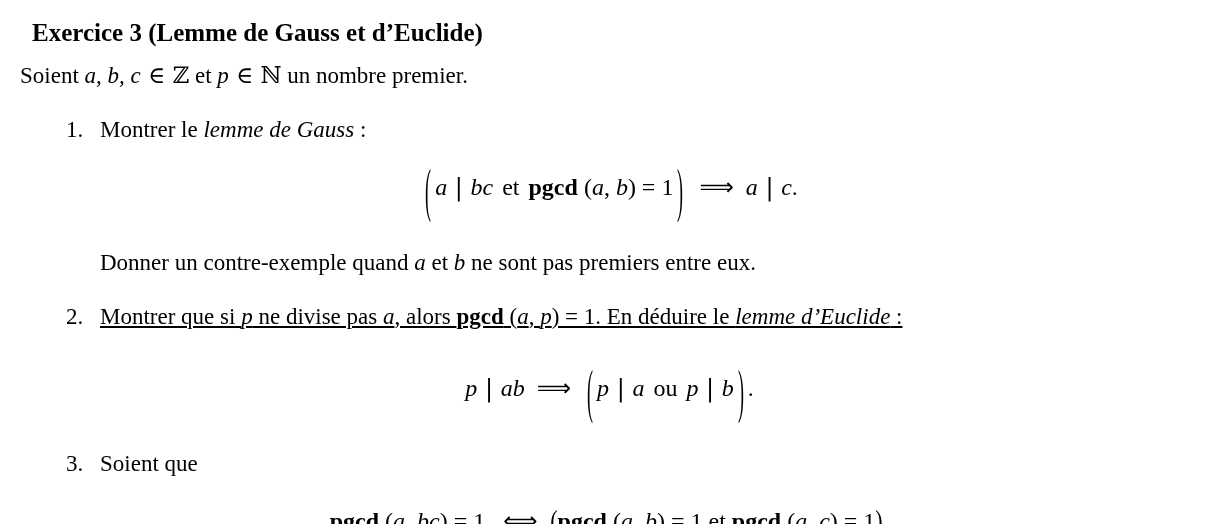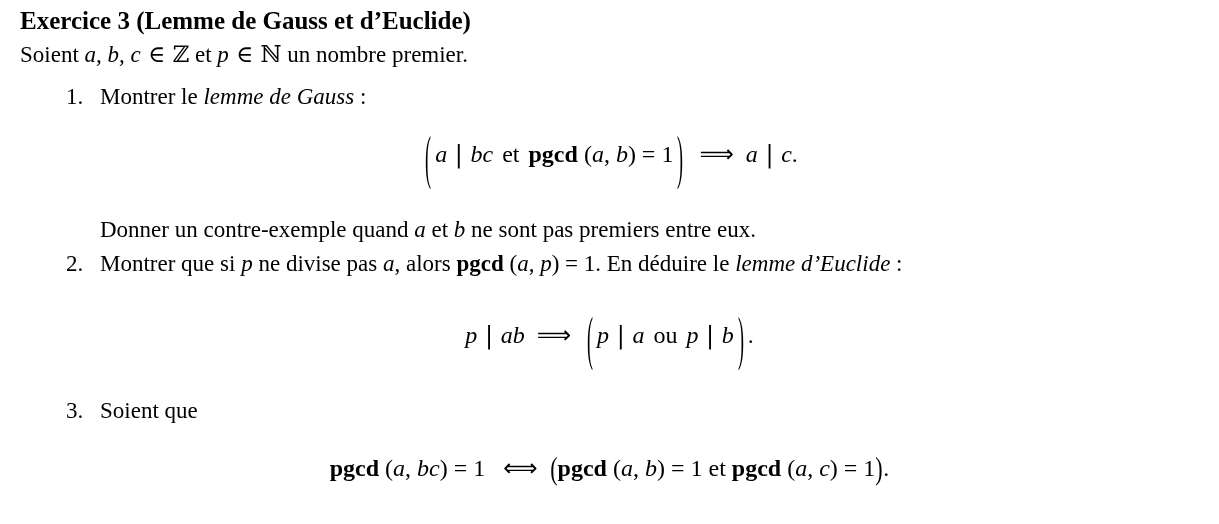--- a/index.html
+++ b/index.html
@@ -5,27 +5,27 @@
   html, body { margin: 0; padding: 0; }
   body {
     width: 1219px; height: 524px;
     background: #ffffff; color: #000000;
     font-family: "Liberation Serif", "DejaVu Serif", serif;
     font-size: 23px; line-height: 30px;
     overflow: hidden;
   }
   .page { padding: 6px 20px 0 20px; }
   .title {
-    font-weight: bold; font-size: 25px; line-height: 30px; margin: 0;
+    font-weight: bold; font-size: 25px; line-height: 30px; margin: 12px;
   }
   p { margin: 0; }
   .intro { margin-top: 3px; }
   .item { }
-  .item-1 { margin-top: 12px; }
-  .item-2 { margin-top: 4px; }
+  .item-1 { margin-top: 24px; }
+  .item-2 { margin-top: 24px; text-decoration: underline; }
   .item-3 { margin-top: 0; }
   .num { display: inline-block; margin-left: 46px; width: 34px; }
   .note { margin: 12px 0 0 80px; }
   .formula { text-align: center; font-size: 24px; line-height: 28px; }
   .f1 { margin: 28px 0 44px 0; }
   .f2 { margin: 42px 0 44px 0; text-align: center; }
   .f3 { margin: 28px 0 0 0; }
   .it { font-style: italic; }
   .bf { font-weight: bold; }
   .sym { font-family: "DejaVu Serif", "DejaVu Sans", serif; }

